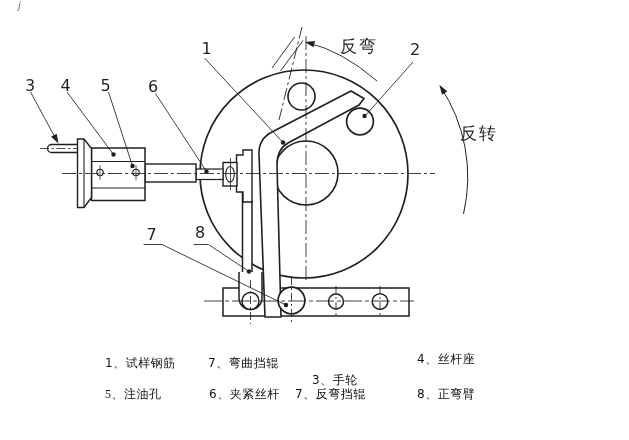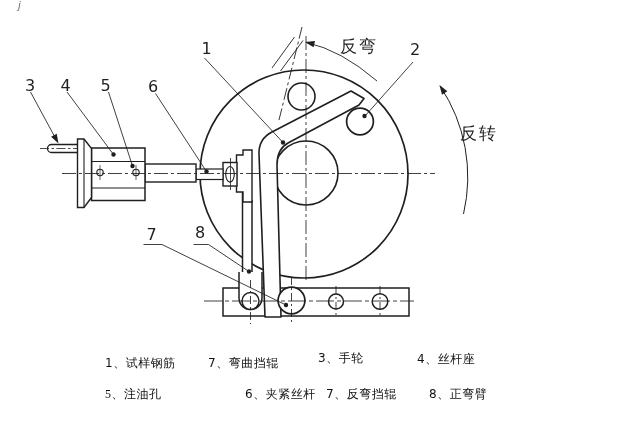--- a/index.html
+++ b/index.html
@@ -129,21 +129,21 @@
     </g>
     <g text-anchor="middle">
       <text class="cjk" x="359" y="52">反弯</text>
       <text class="cjk" x="479" y="139">反转</text>
     </g>
   </svg>
 
   <div>
     <span class="legend-item" style="left:105px;top:355px;">1、试样钢筋</span>
     <span class="legend-item" style="left:208px;top:355px;">7、弯曲挡辊</span>
-    <span class="legend-item" style="left:312px;top:350px;margin-left:6px;">3、手轮</span>
+    <span class="legend-item" style="left:312px;top:372px;">3、手轮</span>
     <span class="legend-item" style="left:417px;top:351px;">4、丝杆座</span>
     <span class="legend-item" style="left:105px;top:386px;font-family:Liberation Serif, serif;">5、注油孔</span>
-    <span class="legend-item" style="left:209px;top:386px;margin-left:36px;">6、夹紧丝杆</span>
-    <span class="legend-item" style="left:326px;top:386px;">7、反弯挡辊</span>
-    <span class="legend-item" style="left:429px;top:386px;">8、正弯臂</span>
+    <span class="legend-item" style="left:209px;top:386px;">6、夹紧丝杆</span>
+    <span class="legend-item" style="left:295px;top:386px;">7、反弯挡辊</span>
+    <span class="legend-item" style="left:417px;top:386px;">8、正弯臂</span>
   </div>
 
 </div>
 
 </body></html>

